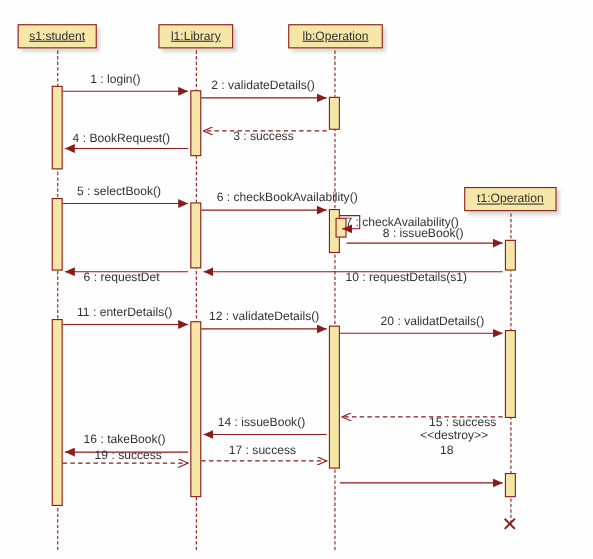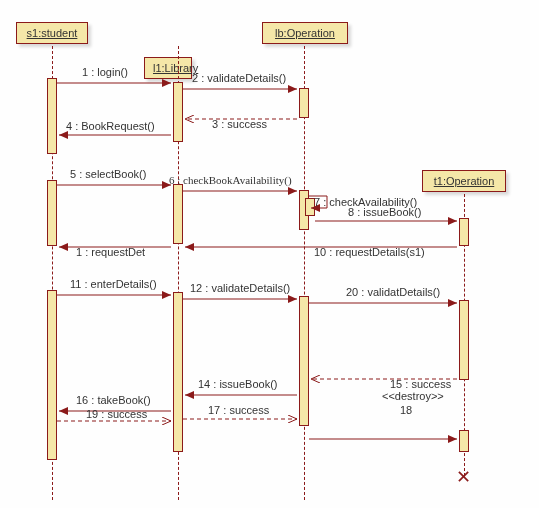--- a/index.html
+++ b/index.html
@@ -56,21 +56,21 @@
   }
   .solid { stroke:#8b1a1a; stroke-width:1; fill:none; }
   .dashed { stroke:#8b1a1a; stroke-width:1; fill:none; stroke-dasharray:4 3; }
 </style>
 </head>
 <body>
 
 <div class="canvas">
 
   <div class="lifeline-head" style="left:16px; top:22px; width:72px;">s1:student</div>
-  <div class="lifeline-head" style="left:144px; top:22px; width:48px;margin-top:35px;">l1:Library</div>
+  <div class="lifeline-head" style="left:144px; top:22px; width:68px;">l1:Library</div>
   <div class="lifeline-head" style="left:262px; top:22px; width:86px;">lb:Operation</div>
   <div class="lifeline-head" style="left:422px; top:170px; width:84px;">t1:Operation</div>
 
   <div class="lifeline" style="left:52px;  top:46px;  height:454px;"></div>
   <div class="lifeline" style="left:178px; top:46px;  height:454px;"></div>
   <div class="lifeline" style="left:304px; top:46px;  height:454px;"></div>
   <div class="lifeline" style="left:464px; top:194px; height:282px;"></div>
 
   <div class="activation" style="left:47px;  top:78px;  height:76px;"></div>
   <div class="activation" style="left:173px; top:82px;  height:60px;"></div>
@@ -121,41 +121,41 @@
   <span class="msg-label" style="left:66px; top:120px;text-align:center;">4 : BookRequest()</span>
 
   <svg class="arrow" style="left:57px; top:182px; width:116px; height:6px;">
     <line class="solid" x1="0" y1="3" x2="114" y2="3" marker-end="url(#ah)"></line>
   </svg>
   <span class="msg-label" style="left:70px; top:168px;">5 : selectBook()</span>
 
   <svg class="arrow" style="left:183px; top:188px; width:116px; height:6px;">
     <line class="solid" x1="0" y1="3" x2="114" y2="3" marker-end="url(#ah)"></line>
   </svg>
-  <span class="msg-label" style="left:169px; top:174px;font-family:Liberation Serif, serif;">6 : checkBookAvailability()</span>
+  <span class="msg-label" style="left:197px; top:174px;">6 : checkBookAvailability()</span>
 
   <svg class="arrow" style="left:309px; top:194px; width:24px; height:20px;">
     <path class="solid" d="M0,2 L18,2 L18,14 L2,14" marker-end="url(#ah)"></path>
   </svg>
   <span class="msg-label" style="left:314px; top:196px;">7 : checkAvailability()</span>
 
   <svg class="arrow" style="left:315px; top:218px; width:144px; height:6px;">
     <line class="solid" x1="0" y1="3" x2="142" y2="3" marker-end="url(#ah)"></line>
   </svg>
   <span class="msg-label" style="left:348px; top:206px;">8 : issueBook()</span>
 
   <svg class="arrow" style="left:183px; top:244px; width:276px; height:6px;">
     <line class="solid" x1="274" y1="3" x2="2" y2="3" marker-end="url(#ah)"></line>
   </svg>
   <span class="msg-label" style="left:314px; top:246px;">10 : requestDetails(s1)</span>
 
   <svg class="arrow" style="left:57px; top:244px; width:116px; height:6px;">
     <line class="solid" x1="114" y1="3" x2="2" y2="3" marker-end="url(#ah)"></line>
   </svg>
-  <span class="msg-label" style="left:76px; top:246px;">1 : requestDet</span>
+  <span class="msg-label" style="left:76px; top:246px;">6 : requestDet</span>
 
   <svg class="arrow" style="left:57px; top:292px; width:116px; height:6px;">
     <line class="solid" x1="0" y1="3" x2="114" y2="3" marker-end="url(#ah)"></line>
   </svg>
   <span class="msg-label" style="left:70px; top:278px;">11 : enterDetails()</span>
 
   <svg class="arrow" style="left:183px; top:296px; width:116px; height:6px;">
     <line class="solid" x1="0" y1="3" x2="114" y2="3" marker-end="url(#ah)"></line>
   </svg>
   <span class="msg-label" style="left:190px; top:282px;">12 : validateDetails()</span>

